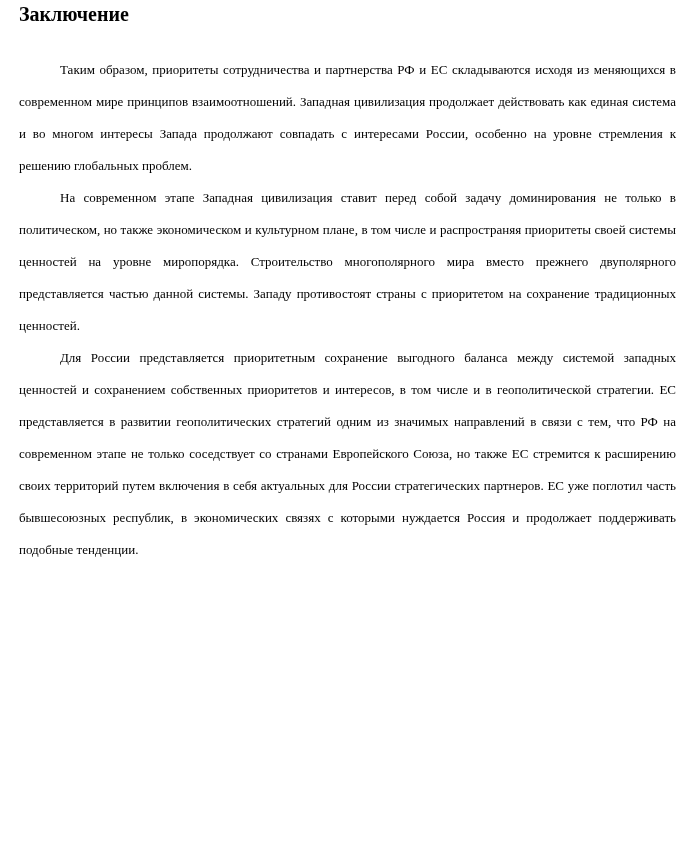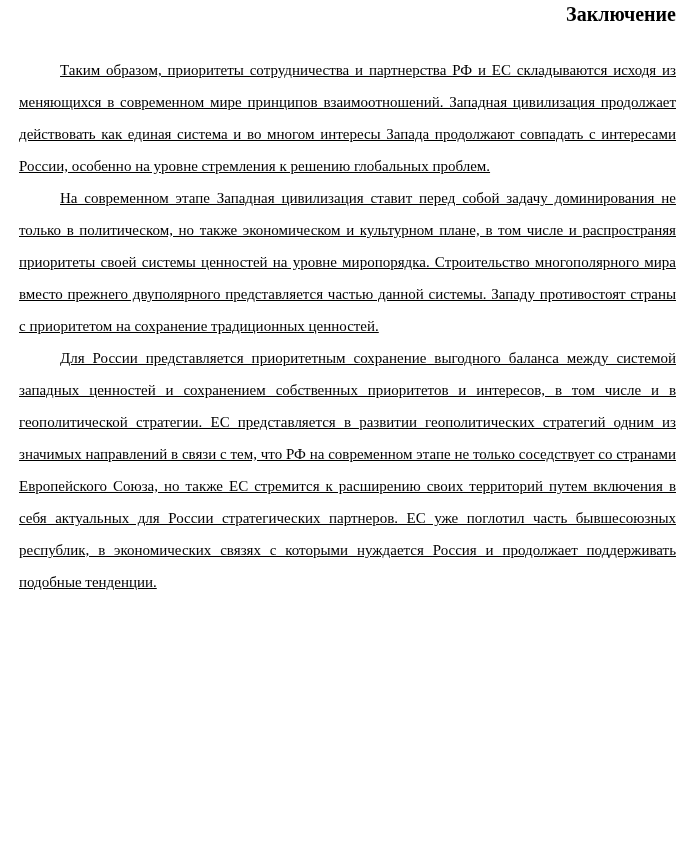--- a/index.html
+++ b/index.html
@@ -18,30 +18,29 @@
     height: 854px;
     padding: 0 13px 0 19px;
     background: #ffffff;
     color: #000000;
     font-family: "Liberation Serif", "DejaVu Serif", serif;
   }
   .doc-title {
     font-size: 20px;
     line-height: 28px;
     font-weight: bold;
-    text-align: right;
+    text-align: left;
     margin: 0 0 26px 0;
   }
   .para {
-    font-size: 15px;
+    font-size: 13px;
     line-height: 32px;
     text-align: justify;
     text-indent: 41px;
     margin: 0;
-    text-decoration: underline;
   }
 </style>
 </head>
 <body>
 
 <div class="page">
   <h1 class="doc-title">Заключение</h1>
   <p class="para">Таким образом, приоритеты сотрудничества и партнерства РФ и ЕС складываются исходя из меняющихся в современном мире принципов взаимоотношений. Западная цивилизация продолжает действовать как единая система и во многом интересы Запада продолжают совпадать с интересами России, особенно на уровне стремления к решению глобальных проблем.</p>
   <p class="para">На современном этапе Западная цивилизация ставит перед собой задачу доминирования не только в политическом, но также экономическом и культурном плане, в том числе и распространяя приоритеты своей системы ценностей на уровне миропорядка. Строительство многополярного мира вместо прежнего двуполярного представляется частью данной системы. Западу противостоят страны с приоритетом на сохранение традиционных ценностей.</p>
   <p class="para">Для России представляется приоритетным сохранение выгодного баланса между системой западных ценностей и сохранением собственных приоритетов и интересов, в том числе и в геополитической стратегии. ЕС представляется в развитии геополитических стратегий одним из значимых направлений в связи с тем, что РФ на современном этапе не только соседствует со странами Европейского Союза, но также ЕС стремится к расширению своих территорий путем включения в себя актуальных для России стратегических партнеров. ЕС уже поглотил часть бывшесоюзных республик, в экономических связях с которыми нуждается Россия и продолжает поддерживать подобные тенденции.</p>

